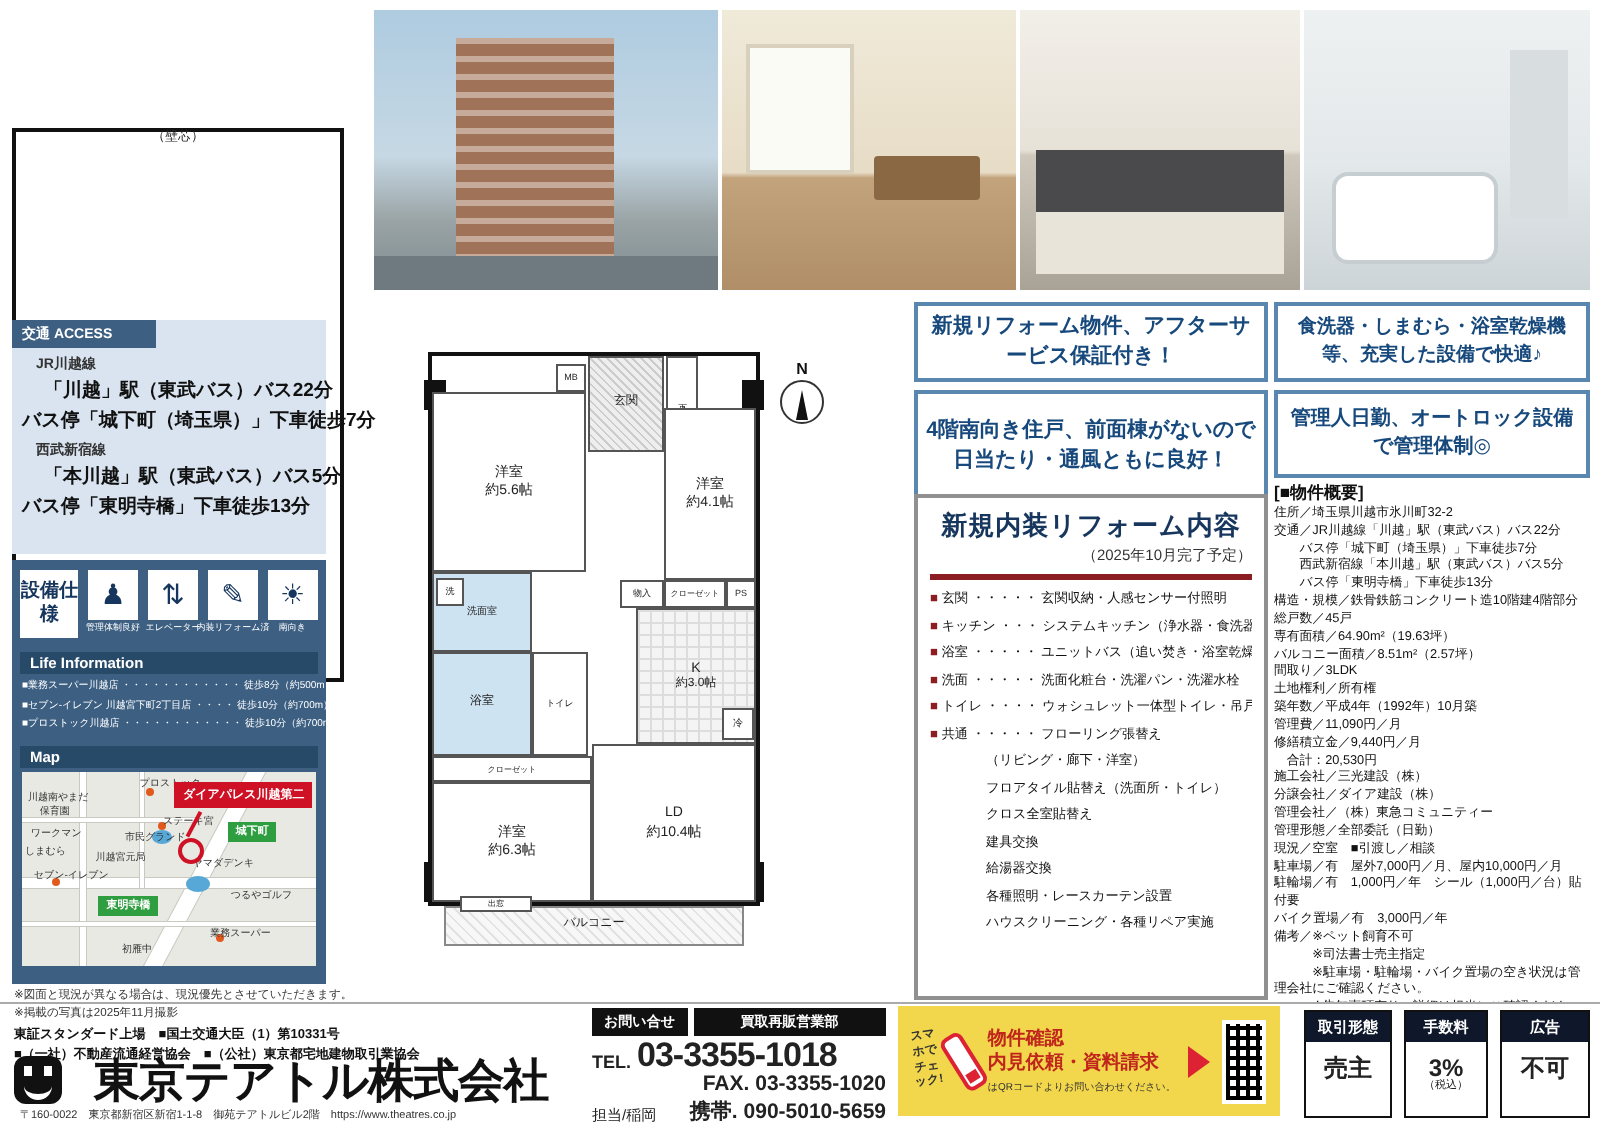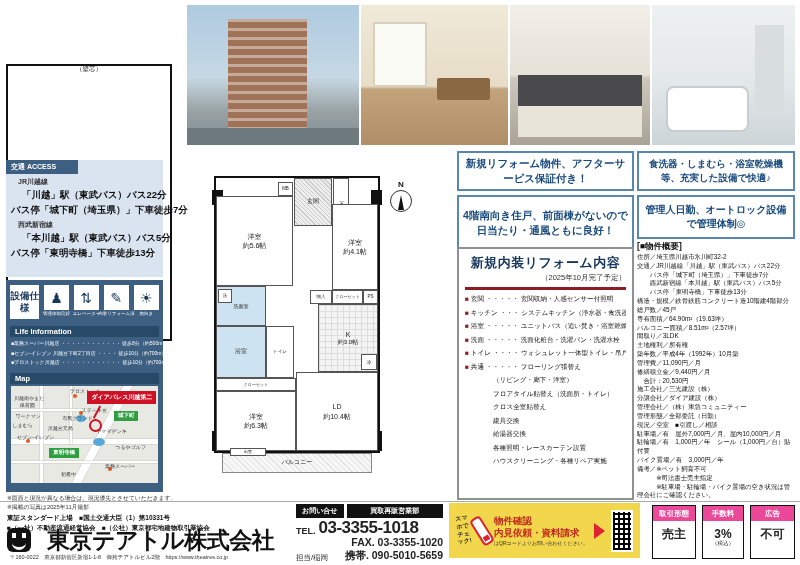--- a/index.html
+++ b/index.html
@@ -90,21 +90,21 @@
   .qrbox{position:absolute;background:#f2d64b;box-sizing:border-box;display:flex;align-items:center;gap:6px;padding:5px 7px}
   .check{font-size:6px;font-weight:bold;color:#333;transform:rotate(-8deg);width:30px;text-align:center;line-height:1.3}
   .phone{width:16px;height:26px;border:2px solid #d23;border-radius:4px;background:#fff;transform:rotate(-32deg);position:relative}
   .phone .scr{position:absolute;left:1px;right:1px;bottom:2px;height:5px;background:#d23}
   .qrt1{font-size:9.5px;font-weight:bold;color:#c0261c;line-height:1.25;white-space:nowrap}
   .qrt2{font-size:5px;color:#333;margin-top:2px;white-space:nowrap}
   .tri{width:0;height:0;border-top:8px solid transparent;border-bottom:8px solid transparent;border-left:11px solid #d23}
   .qr{width:42px;height:42px;background:#fff;border:2px solid #fff;box-sizing:border-box;
       background-image:repeating-linear-gradient(0deg,#000 0 2px,transparent 2px 5px),repeating-linear-gradient(90deg,#000 0 2px,transparent 2px 5px)}
   .deal{position:absolute;border:1px solid #111;background:#fff;box-sizing:border-box;text-align:center}
-  .deal-h{background:#ec4899;color:#fff;font-size:7.5px;font-weight:bold;padding:2.5px 0}
+  .deal-h{background:#0f172a;color:#fff;font-size:7.5px;font-weight:bold;padding:2.5px 0}
   .deal-v{font-size:12px;font-weight:bold;margin-top:7px;line-height:1}
   .deal-n{font-size:5.5px;line-height:1.4}
 </style>
 </head>
 <body>
 
 <div id="page">
 
 
   <div class="abs namebox" style="left:6px;top:64px;width:157px;height:84px">

